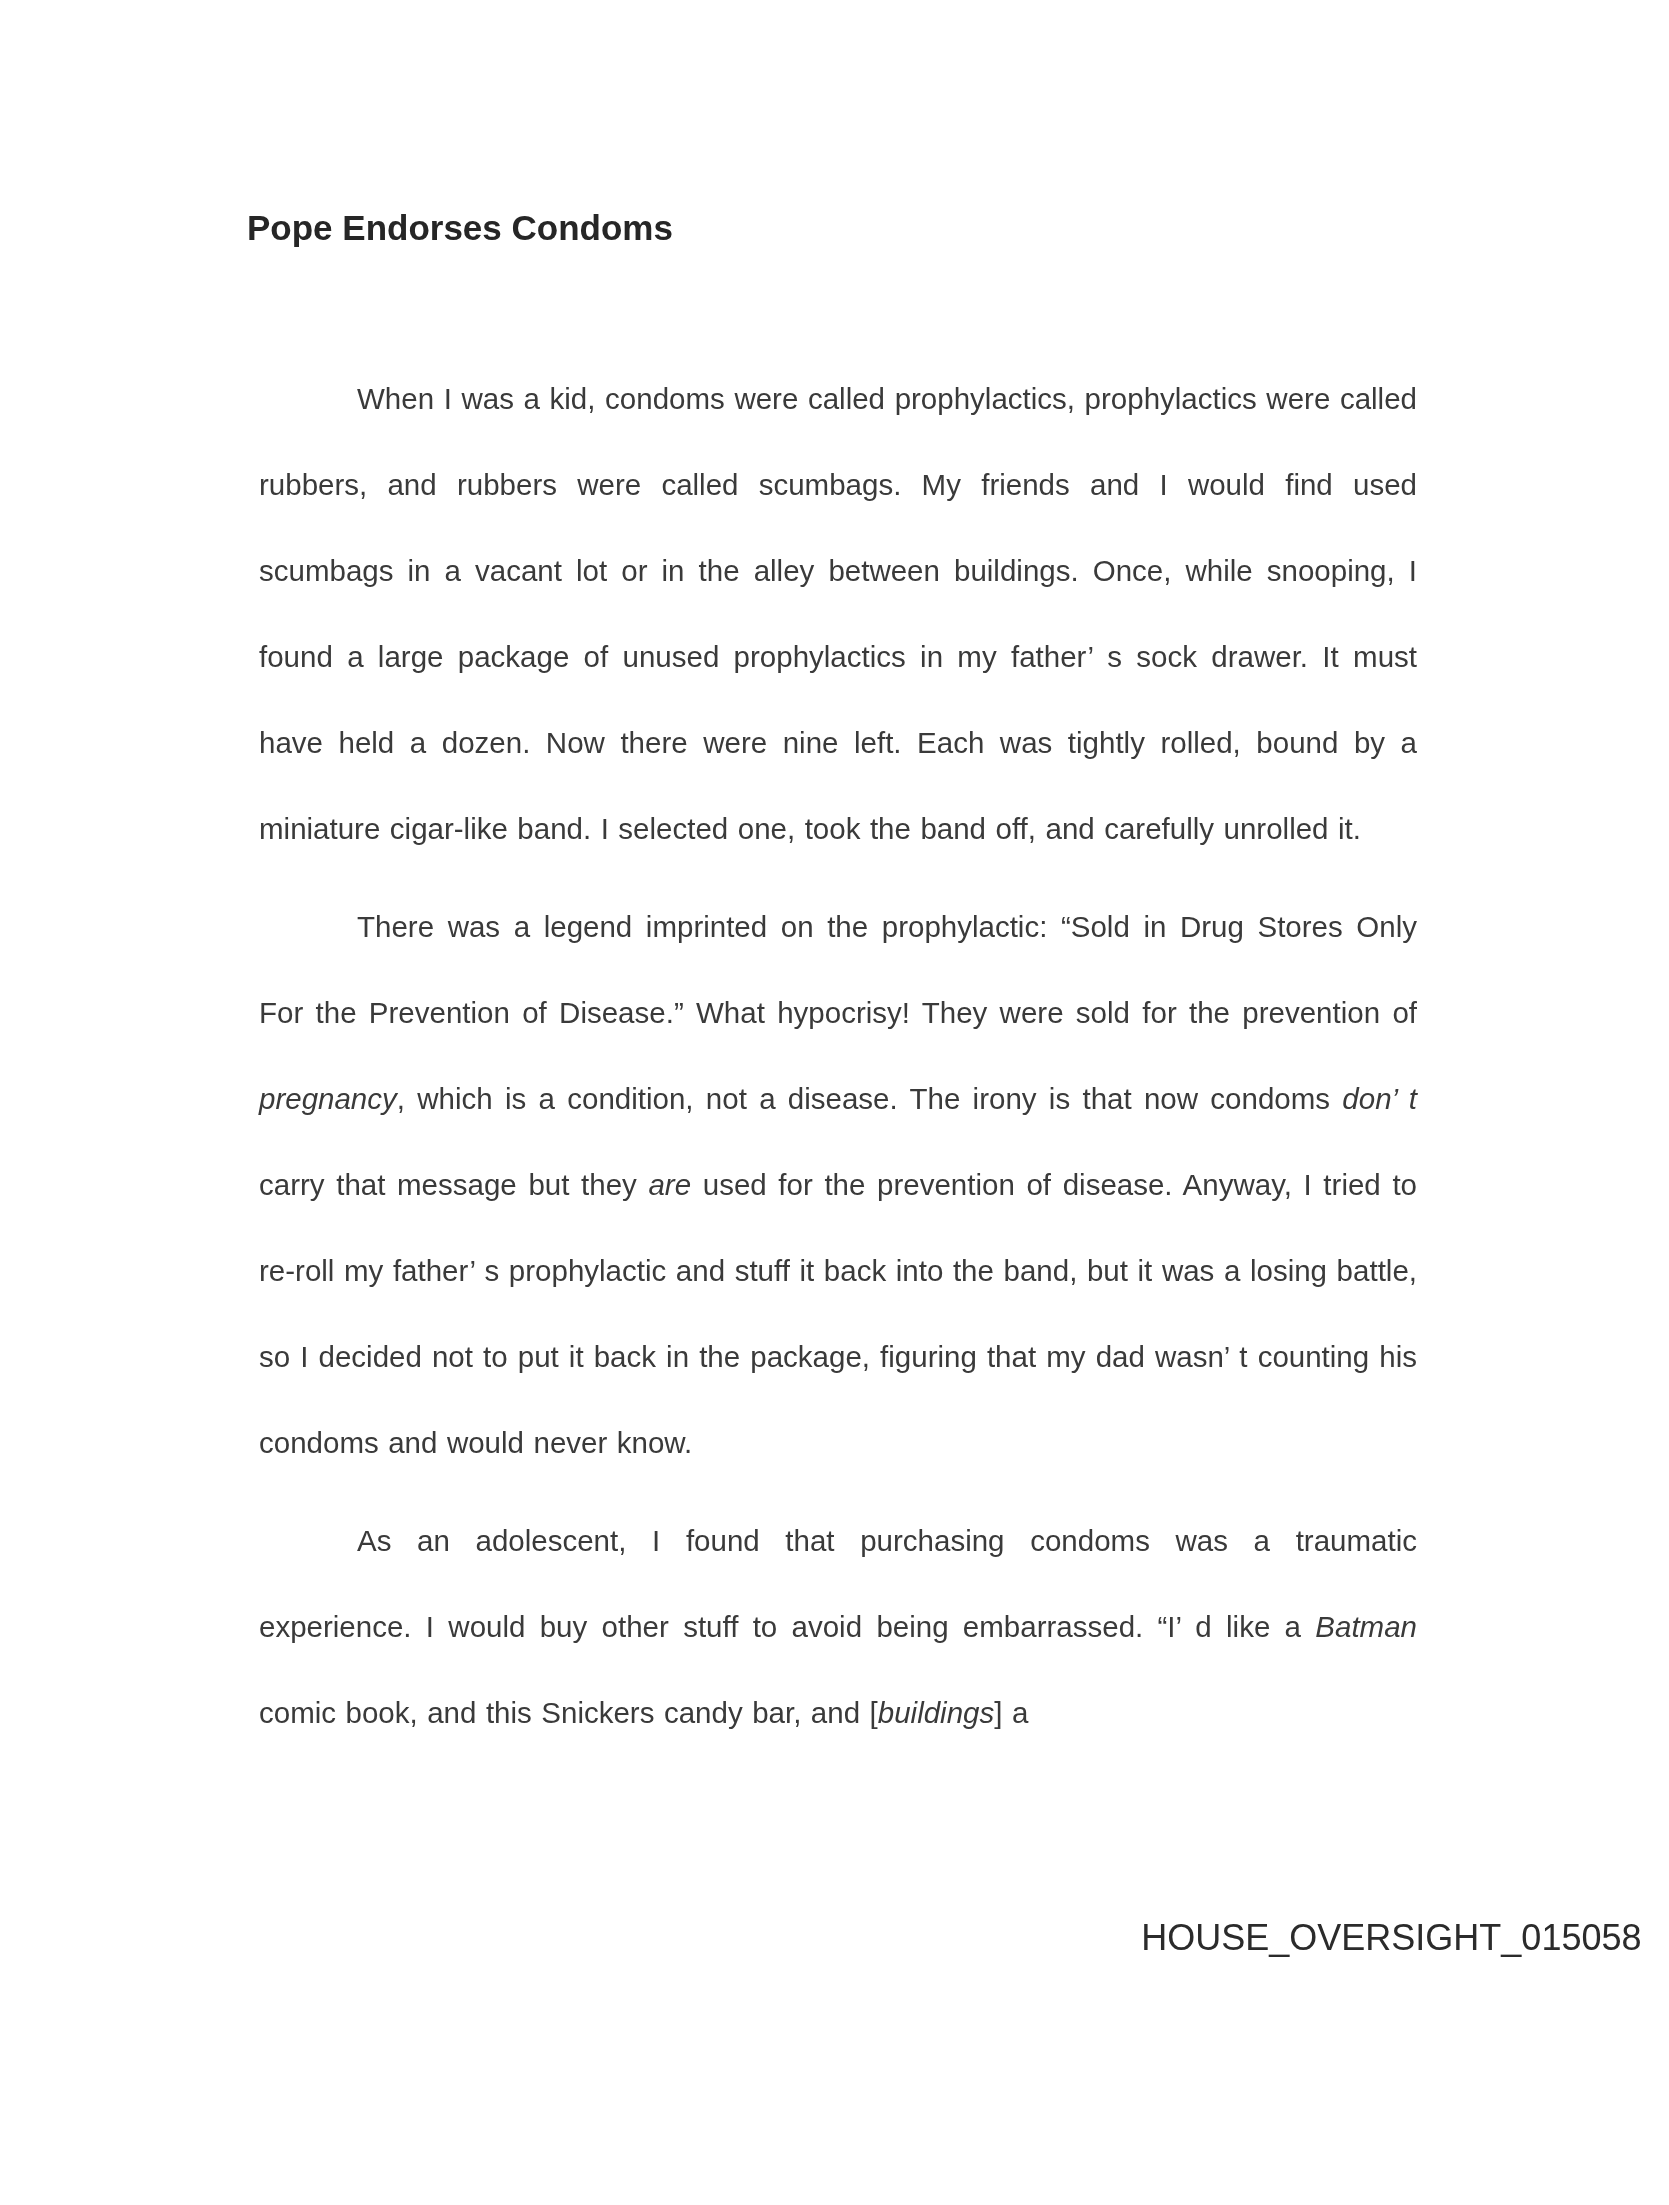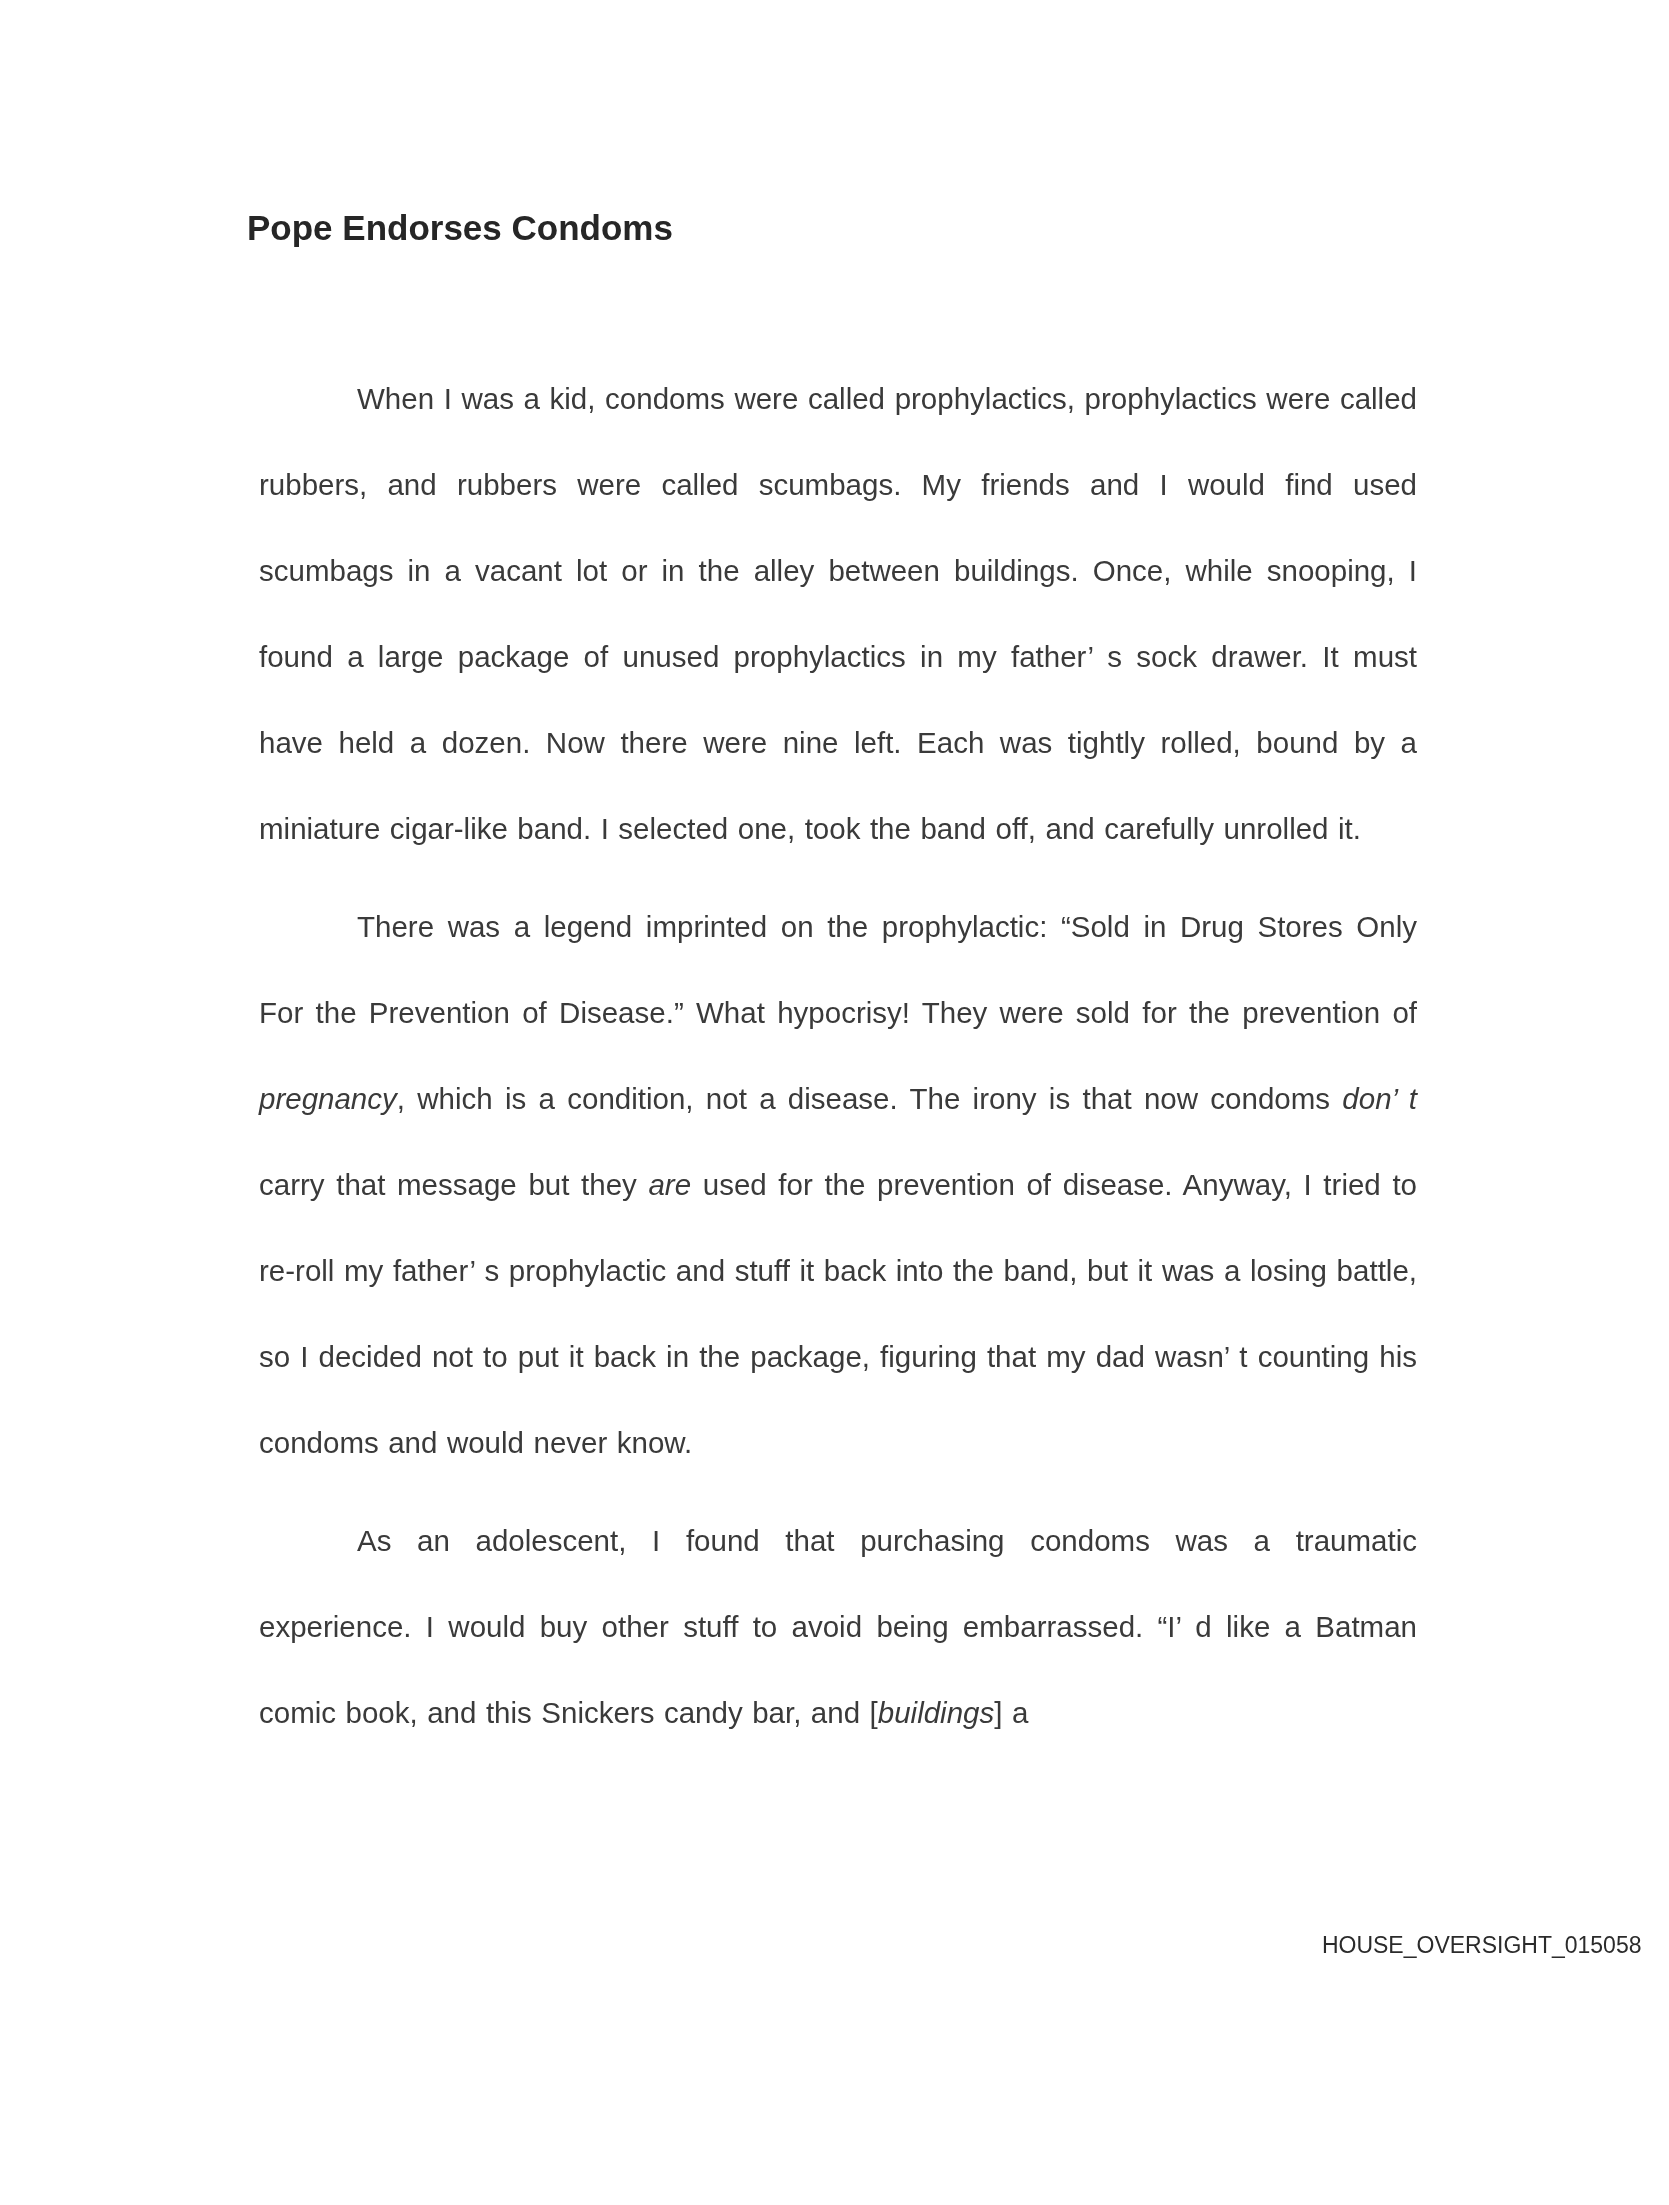--- a/index.html
+++ b/index.html
@@ -35,30 +35,30 @@
     text-align: justify;
     text-indent: 98px;
     margin: 12px;
     color: #3a3a3a;
     word-spacing: 1.3px;
   }
   .footer-stamp {
     position: absolute;
     right: 27.5px;
     bottom: 11.8px;
-    font-size: 23px;
+    font-size: 36px;
     color: #2b2b2b;
     font-family: "Liberation Sans", "DejaVu Sans", sans-serif;
   }
 </style>
 </head>
 <body>
 
 <div class="page">
   <div class="content">
     <h1 class="doc-title">Pope Endorses Condoms</h1>
     <p class="body-para"><span>When I was a kid, condoms were called prophylactics, prophylactics were called rubbers, and rubbers were called scumbags. My friends and I would find used scumbags in a vacant lot or in the alley between buildings. Once, while snooping, I found a large package of unused prophylactics in my father’ s sock drawer. It must have held a dozen. Now there were nine left. Each was tightly rolled, bound by a miniature cigar-like band. I selected one, took the band off, and carefully unrolled it.</span></p>
     <p class="body-para"><span>There was a legend imprinted on the prophylactic: “Sold in Drug Stores Only For the Prevention of Disease.” What hypocrisy! They were sold for the prevention of </span><span style="font-style: italic;">pregnancy</span><span>, which is a condition, not a disease. The irony is that now condoms </span><span style="font-style: italic;">don’ t</span><span> carry that message but they </span><span style="font-style: italic;">are</span><span> used for the prevention of disease. Anyway, I tried to re-roll my father’ s prophylactic and stuff it back into the band, but it was a losing battle, so I decided not to put it back in the package, figuring that my dad wasn’ t counting his condoms and would never know.</span></p>
-    <p class="body-para"><span>As an adolescent, I found that purchasing condoms was a traumatic experience. I would buy other stuff to avoid being embarrassed. “I’ d like a </span><span style="">Batman</span><span> comic book, and this Snickers candy bar, and [</span><span style="font-style: italic;">buildings</span><span>] a</span></p>
+    <p class="body-para"><span>As an adolescent, I found that purchasing condoms was a traumatic experience. I would buy other stuff to avoid being embarrassed. “I’ d like a </span><span style="font-style: italic;">Batman</span><span> comic book, and this Snickers candy bar, and [</span><span style="font-style: italic;">buildings</span><span>] a</span></p>
   </div>
   <div class="footer-stamp">HOUSE_OVERSIGHT_015058</div>
 </div>
 
 
 </body></html>

